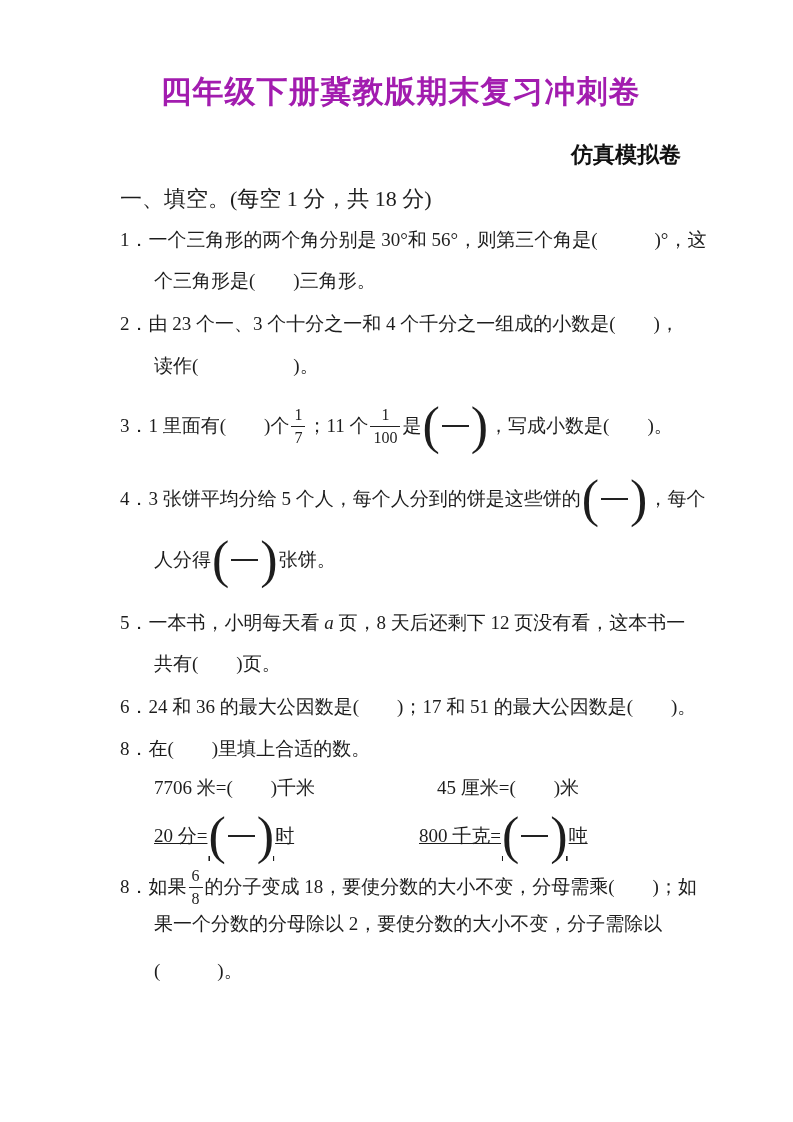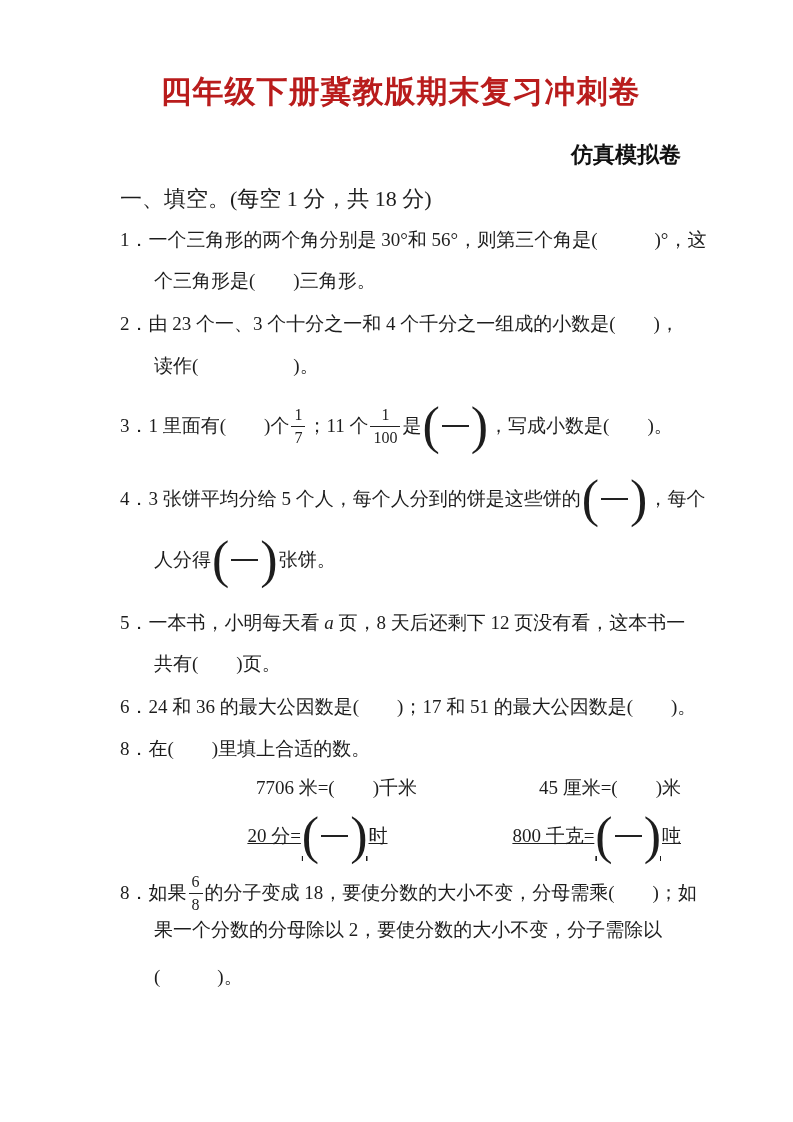--- a/index.html
+++ b/index.html
@@ -7,21 +7,21 @@
     width:793px;height:1122px;
     background:#ffffff;
     color:#1d1d1d;
     font-family:"Liberation Serif","DejaVu Serif",serif;
     overflow:hidden;
   }
   .page{box-sizing:border-box;width:793px;height:1122px;padding:56px 112px 0 120px;}
   .title{
     font-family:"Liberation Sans","DejaVu Sans",sans-serif;
     font-weight:bold;font-size:31px;line-height:40px;
-    text-align:center;margin-top:16px;letter-spacing:1px;color:#b91c1c;
+    text-align:center;margin-top:16px;letter-spacing:1px;color:#a21caf;
   }
   .subtitle{
     font-family:"Liberation Sans","DejaVu Sans",sans-serif;
     font-weight:bold;font-size:22px;line-height:30px;
     text-align:right;margin-top:28px;color:#111;
   }
   .section{font-size:22px;line-height:26px;margin-top:16px;white-space:nowrap;}
   .line{font-size:19px;line-height:26px;white-space:nowrap;}
   .cont{padding-left:34px;}
   .tall{display:flex;align-items:center;}
@@ -34,21 +34,21 @@
   .frac .num{border-bottom:1.6px solid #222;padding:0 3px 2px;}
   .frac .den{padding:2px 3px 0;}
   
   .paren-blank{display:inline-flex;align-items:center;height:56px;margin:0 1px;}
   .paren-blank .p{
     font-family:"Liberation Serif","DejaVu Serif",serif;
     font-size:52px;line-height:56px;font-weight:400;color:#1d1d1d;
   }
   .paren-blank .bar{width:27px;height:0;border-top:2px solid #222;margin:0 2px;}
   .var{font-style:italic;}
-  .cols{display:flex;justify-content:flex-end;}
+  .cols{display:flex;}
   .c1{width:283px;}
   .c1n{width:265px;}
   .colflex{display:flex;align-items:center;text-decoration:underline;}
 </style>
 </head>
 <body>
 
 <div class="page">
 
   <div class="title">四年级下册冀教版期末复习冲刺卷</div>
@@ -139,21 +139,21 @@
             <span class="p">(</span>
             <span class="bar"></span>
             <span class="p">)</span>
           </span>
           <span>吨</span>
         </span>
     </div>
   </div>
 
   <div>
-    <div class="line tall" style="margin-top:9px">
+    <div class="line tall" style="margin-top:3px">
       <span>8．如果</span>
         <span class="frac">
           <span class="num">6</span>
           <span class="den">8</span>
         </span>
         <span>的分子变成 18，要使分数的大小不变，分母需乘(　　)；如</span>
     </div>
     <div class="line cont" style="margin-top:4px">果一个分数的分母除以 2，要使分数的大小不变，分子需除以</div>
     <div class="line cont" style="margin-top:21px">(　　　)。</div>
   </div>

